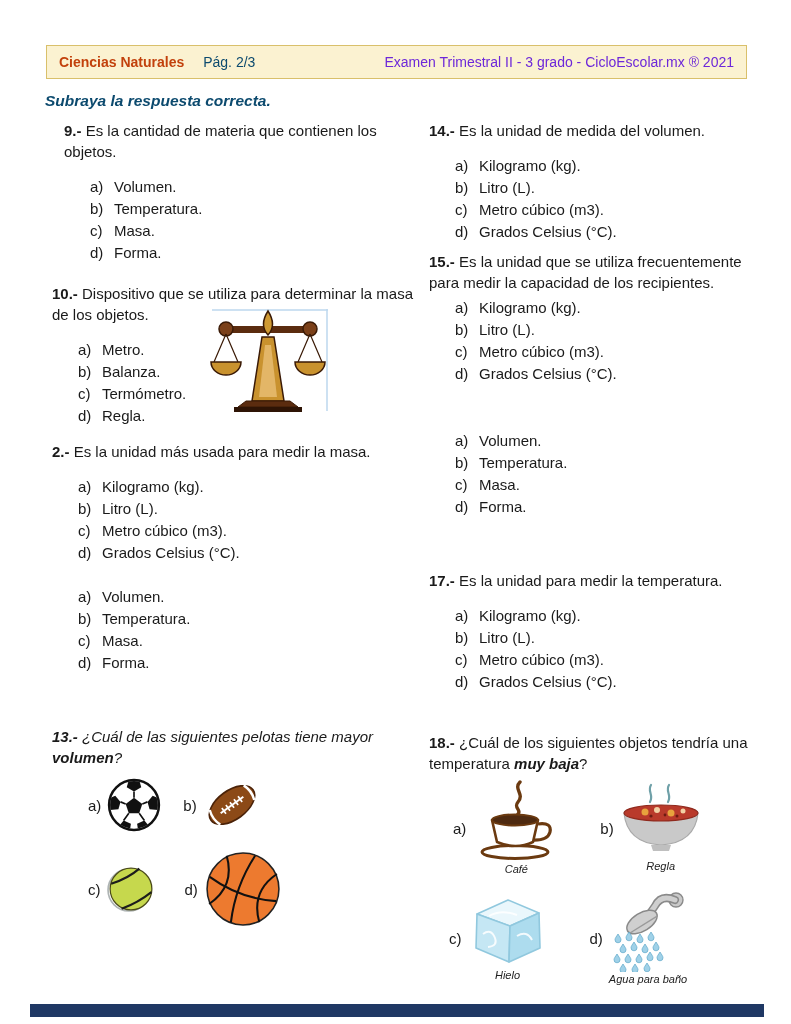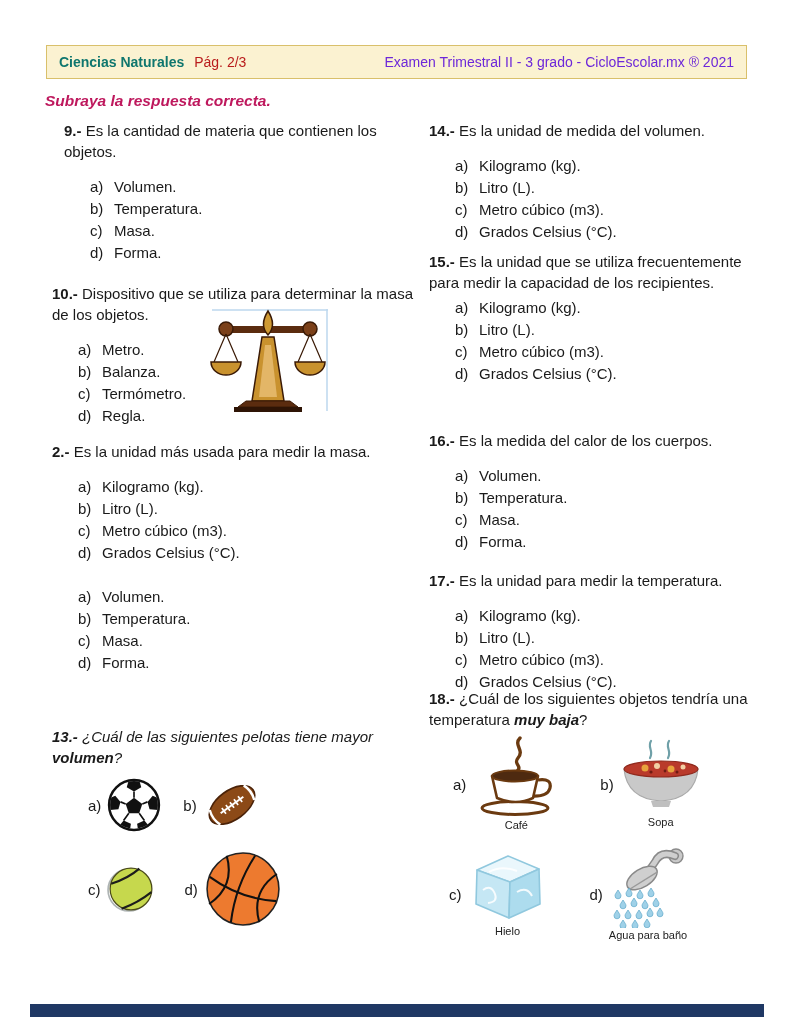--- a/index.html
+++ b/index.html
@@ -2,40 +2,40 @@
 <html style="--header-bg: #FBF2D1; --header-border: #D9C06B; --footer-bar: #1F3864;"><head>
 <meta charset="utf-8">
 <style>
   html,body{margin:0;padding:0;background:#fff;}
   .page{position:relative;width:791px;height:1024px;background:#fff;overflow:hidden;
         font-family:"Liberation Sans","DejaVu Sans",sans-serif;color:#1a1a1a;}
   
   .header-bar{position:absolute;left:46px;top:45px;width:675px;height:32px;
     background:var(--header-bg,#FBF2D1);border:1px solid var(--header-border,#D9C06B);
     display:flex;align-items:center;justify-content:space-between;padding:0 12px;font-size:14px;}
-  .header-left b{font-weight:bold;color:#0f766e;}
-  .header-left span.pg{color:#b91c1c;margin-left:6px;}
+  .header-left b{font-weight:bold;color:#c2410c;}
+  .header-left span.pg{color:#0c4a6e;margin-left:15px;}
   .header-right{color:#6d28d9;}
   
-  .instruction{position:absolute;left:45px;top:92px;font-size:15.5px;font-weight:bold;font-style:italic;color:#be185d;}
+  .instruction{position:absolute;left:45px;top:92px;font-size:15.5px;font-weight:bold;font-style:italic;color:#0c4a6e;}
   
   .q{position:absolute;font-size:15px;line-height:21px;}
   .qhead{margin:0 0 14px 0;}
   .qnum{font-weight:bold;}
   .qbold{font-weight:bold;}
   .qbolditalic{font-weight:bold;font-style:italic;}
   .opts{display:flex;flex-direction:column;}
   .opt{display:flex;line-height:22px;padding-left:26px;}
   .opt .letter{width:24px;flex:0 0 24px;}
   
   .figrow{display:flex;align-items:center;}
   .figitem{display:flex;align-items:center;}
   .figitem .letter{margin-right:6px;}
   .figcol{display:flex;flex-direction:column;align-items:center;}
-  .caption{font-size:11px;color:#222;margin-top:1px;text-align:center;line-height:13px;}
+  .caption{font-size:11px;color:#222;margin-top:1px;text-align:center;line-height:13px;font-style:italic;}
   .balance-box{position:absolute;left:158px;top:26px;width:118px;height:107px;}
   
   .footer-bar{position:absolute;left:30px;top:1004px;width:734px;height:13px;background:var(--footer-bar,#1F3864);}
 </style>
 </head>
 <body>
 
 <div class="page">
 
   <div class="header-bar">
@@ -252,21 +252,20 @@
           <span>Metro cúbico (m3).</span>
         </div>
       <div class="opt">
           <span class="letter">d)</span>
           <span>Grados Celsius (°C).</span>
         </div>
     </div>
   </div>
 
   <div class="q" style="left:429px;top:430px;width:341px;">
-    <p class="qhead"><span class="qnum">16.-</span> <span>Es la medida del calor de los cuerpos.</span></p>
     <div class="opts">
       <div class="opt">
           <span class="letter">a)</span>
           <span>Volumen.</span>
         </div>
       <div class="opt">
           <span class="letter">b)</span>
           <span>Temperatura.</span>
         </div>
       <div class="opt">
@@ -295,21 +294,21 @@
           <span class="letter">c)</span>
           <span>Metro cúbico (m3).</span>
         </div>
       <div class="opt">
           <span class="letter">d)</span>
           <span>Grados Celsius (°C).</span>
         </div>
     </div>
   </div>
 
-  <div class="q" style="left:429px;top:688px;width:335px;">
+  <div class="q" style="left:429px;top:732px;width:335px;">
     <p class="qhead" style="margin-bottom:6px;"><span class="qnum">18.-</span> <span>¿Cuál de los siguientes objetos tendría una temperatura </span><span class="qbolditalic">muy baja</span><span>?</span></p>
     <div class="figrow" style="margin-left:24px;">
       <div class="figitem">
         <span class="letter">a)</span>
         <div class="figcol">
           <svg width="88" height="82" viewBox="0 0 88 82">
             <path d="M48,2 C41,9 53,14 46,22 C41,28 50,30 46,34" stroke="#6B3A10" stroke-width="3.4" fill="none" stroke-linecap="round"></path>
             <ellipse cx="43" cy="72" rx="33" ry="6.5" fill="#fff" stroke="#6B3A10" stroke-width="3"></ellipse>
             <path d="M66,44 Q80,42 78,52 Q76,61 59,60" fill="none" stroke="#6B3A10" stroke-width="3.2"></path>
             <path d="M20,40 L25,62 Q44,70 61,62 L66,40 Z" fill="#fff" stroke="#6B3A10" stroke-width="2.6" stroke-linejoin="round"></path>
@@ -328,21 +327,21 @@
             <path d="M31,62 L51,62 L49,68 L33,68 Z" fill="#BFBFBF"></path>
             <ellipse cx="41" cy="30" rx="37" ry="8" fill="#B93A2B" stroke="#8F2A1E" stroke-width="1.2"></ellipse>
             <circle cx="25" cy="29" r="3.5" fill="#E8A33D"></circle>
             <circle cx="37" cy="27" r="3" fill="#F2D0A4"></circle>
             <circle cx="51" cy="30" r="3.5" fill="#E8A33D"></circle>
             <circle cx="63" cy="28" r="2.5" fill="#F2D0A4"></circle>
             <circle cx="31" cy="33" r="1.6" fill="#6E1B12"></circle>
             <circle cx="45" cy="32" r="1.4" fill="#6E1B12"></circle>
             <circle cx="57" cy="33" r="1.5" fill="#6E1B12"></circle>
           </svg>
-          <div class="caption">Sopa</div>
+          <div class="caption">Regla</div>
         </div>
       </div>
     </div>
     <div class="figrow" style="margin-left:20px;margin-top:14px;">
       <div class="figitem">
         <span class="letter">c)</span>
         <div class="figcol">
           <svg width="80" height="74" viewBox="0 0 78 74">
             <polygon points="8,20 39,6 70,19 41,32" fill="#EAF7FC" stroke="#90C8DE" stroke-width="1.6" stroke-linejoin="round"></polygon>
             <polygon points="8,20 41,32 40,68 7,54" fill="#C5E7F4" stroke="#90C8DE" stroke-width="1.6" stroke-linejoin="round"></polygon>

